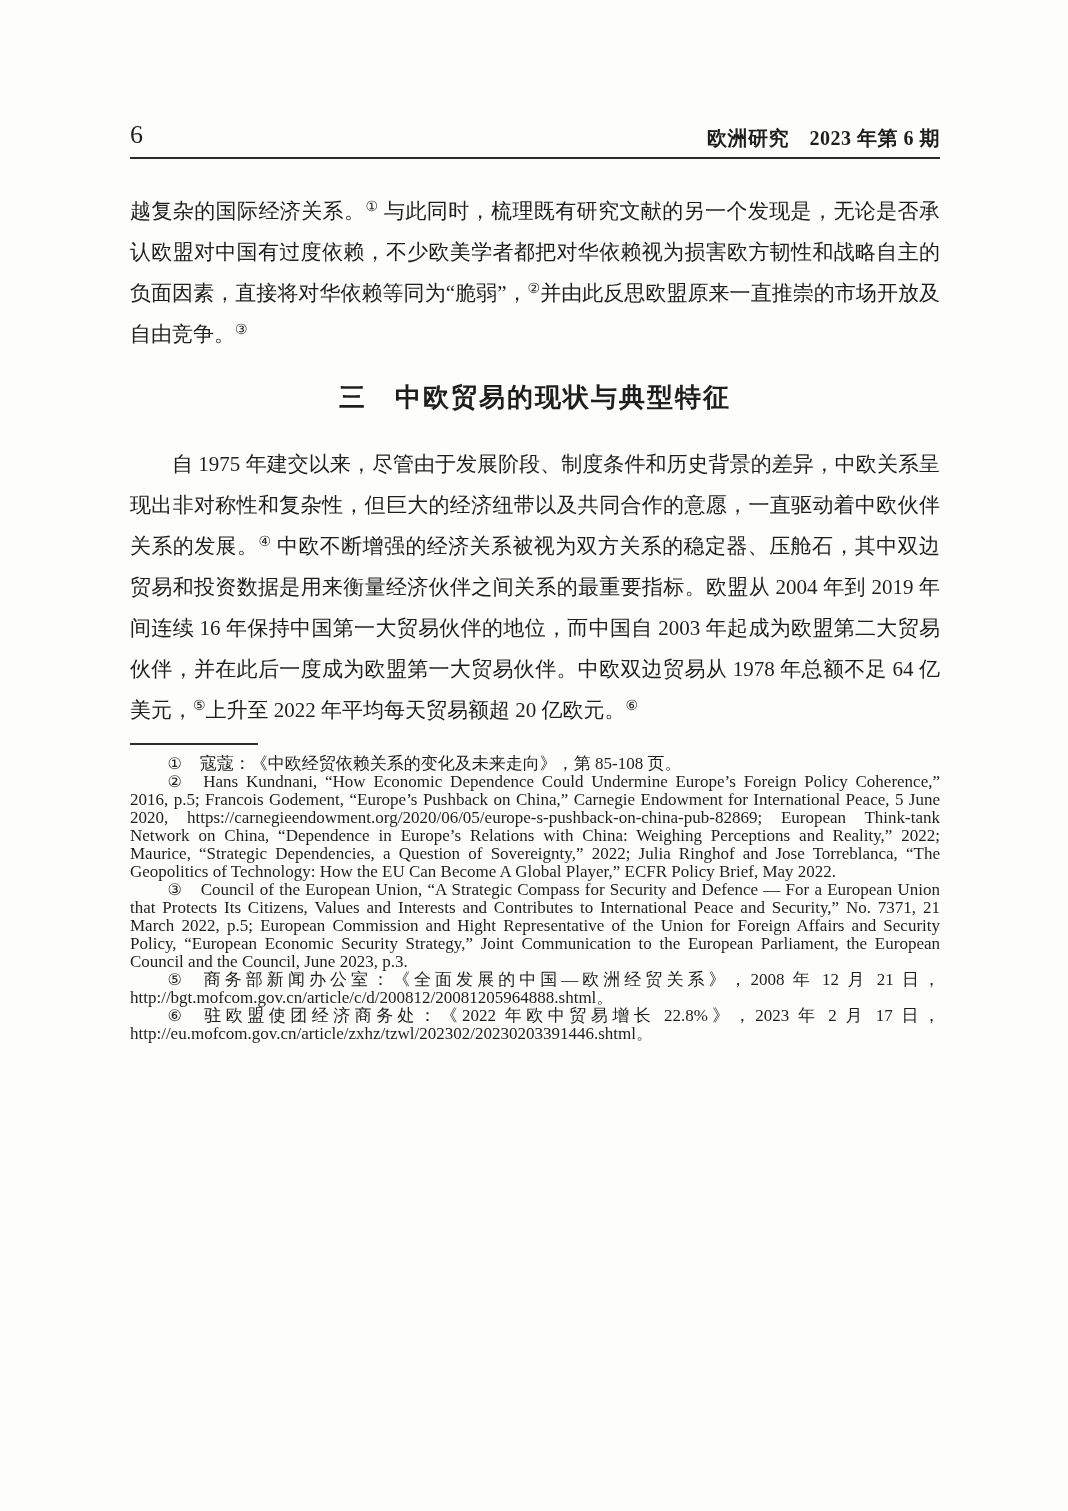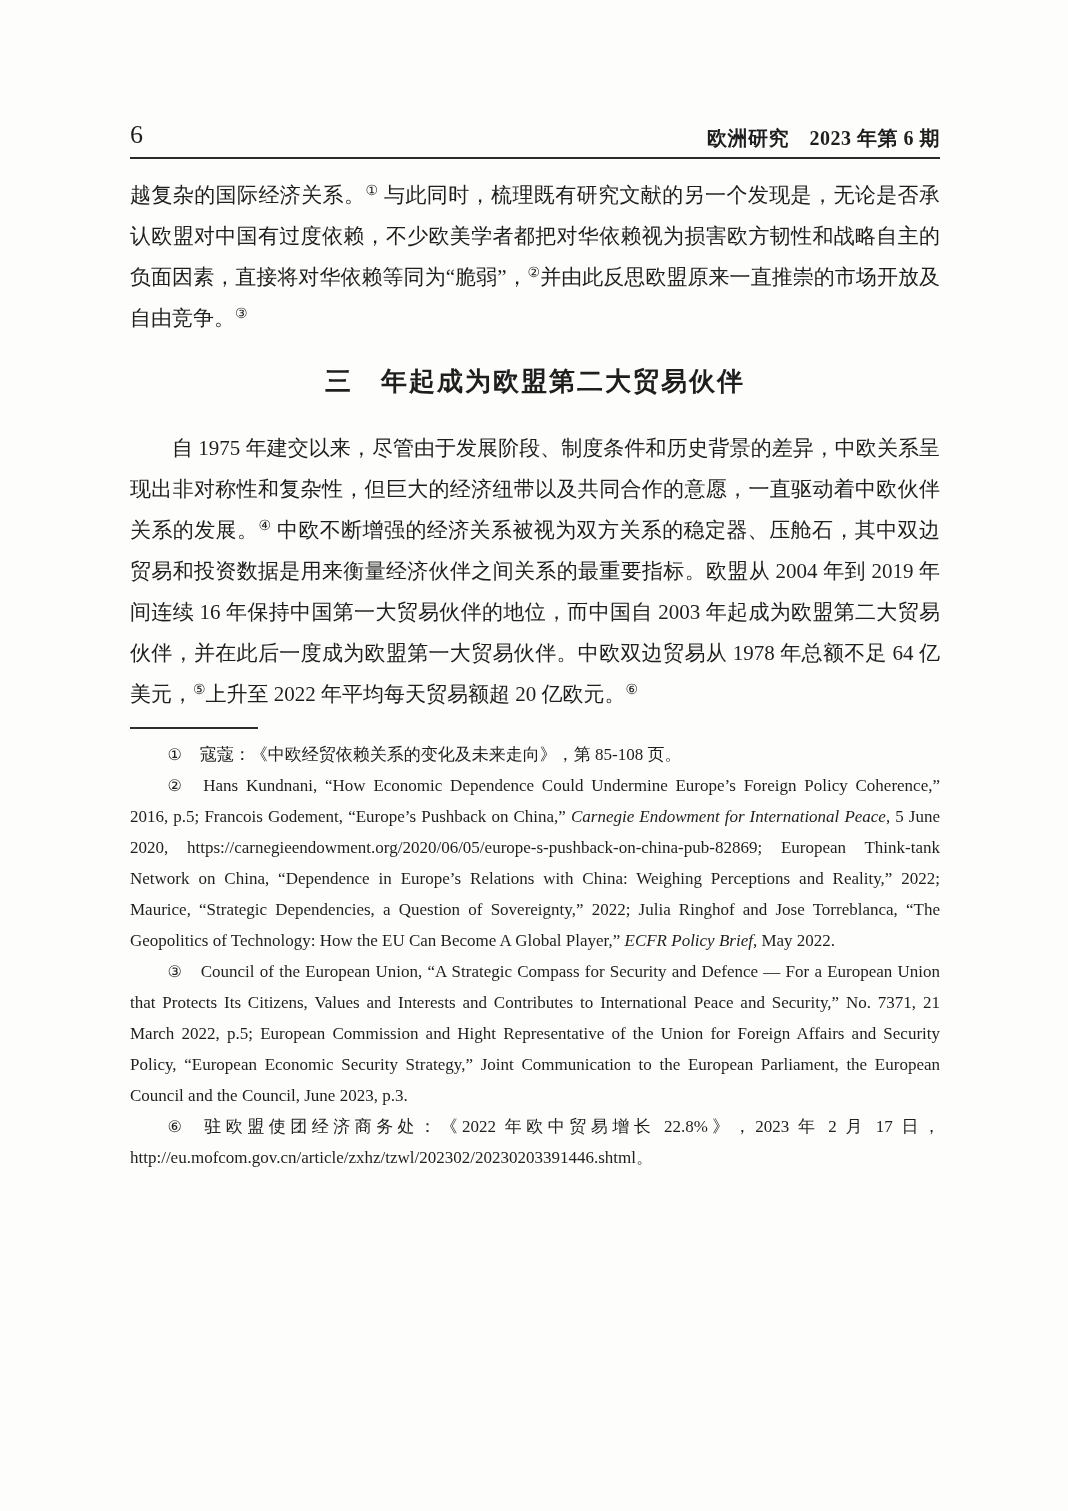--- a/index.html
+++ b/index.html
@@ -18,21 +18,21 @@
   }
   .page-header {
     display: flex; justify-content: space-between; align-items: flex-end;
     height: 30px;
   }
   .page-num { font-size: 26px; line-height: 1; }
   .journal  { font-size: 20px; line-height: 1; letter-spacing: 0.5px; font-weight: bold; }
   .header-rule { margin-top: 9px; border-top: 2px solid #2a2a2a; }
 
   .body-text {
-    margin-top: 16px;
+    margin-top: 32px;
     font-size: 21px;
     line-height: 41px;
     text-align: justify;
     text-justify: inter-ideograph;
   }
   .para { margin: 0; }
   .para.indent { text-indent: 2em; }
   sup.fnref { font-size: 14px; line-height: 0; vertical-align: 7px; }
 
   .sec-heading {
@@ -40,43 +40,44 @@
     font-size: 26px; font-weight: 700;
     text-align: center;
     letter-spacing: 2px;
     margin: 22px 0 26px;
     text-indent: 0;
   }
 
   .fn-sep { width: 128px; border-top: 2px solid #2e2e2e; margin: 12px 0 10px; }
   .footnotes {
     font-size: 17px;
-    line-height: 31px;
+    line-height: 18px;
     text-align: justify;
   }
   .footnote { margin: 0; text-indent: 2.2em; }
   .fn-marker { margin-right: 18px; font-size: 16px; }
-  .it { font-style: italic; }
+  .it { }
 </style>
 </head>
 <body>
 
 <div class="page">
   <header class="page-header">
     <span class="page-num">6</span>
     <span class="journal">欧洲研究　2023 年第 6 期</span>
   </header>
   <div class="header-rule"></div>
 
   <main class="body-text" id="body-blocks">
       <p class="para"><span>越复杂的国际经济关系。</span><sup class="fnref">①</sup><span> 与此同时，梳理既有研究文献的另一个发现是，无论是否承认欧盟对中国有过度依赖，不少欧美学者都把对华依赖视为损害欧方韧性和战略自主的负面因素，直接将对华依赖等同为“脆弱”，</span><sup class="fnref">②</sup><span>并由此反思欧盟原来一直推崇的市场开放及自由竞争。</span><sup class="fnref">③</sup></p>
-      <h2 class="sec-heading">三　年起成为欧盟第二大贸易伙伴</h2>
+      <h2 class="sec-heading">三　中欧贸易的现状与典型特征</h2>
       <p class="para indent"><span>自 1975 年建交以来，尽管由于发展阶段、制度条件和历史背景的差异，中欧关系呈现出非对称性和复杂性，但巨大的经济纽带以及共同合作的意愿，一直驱动着中欧伙伴关系的发展。</span><sup class="fnref">④</sup><span> 中欧不断增强的经济关系被视为双方关系的稳定器、压舱石，其中双边贸易和投资数据是用来衡量经济伙伴之间关系的最重要指标。欧盟从 2004 年到 2019 年间连续 16 年保持中国第一大贸易伙伴的地位，而中国自 2003 年起成为欧盟第二大贸易伙伴，并在此后一度成为欧盟第一大贸易伙伴。中欧双边贸易从 1978 年总额不足 64 亿美元，</span><sup class="fnref">⑤</sup><span>上升至 2022 年平均每天贸易额超 20 亿欧元。</span><sup class="fnref">⑥</sup></p>
     </main>
 
   <div class="fn-sep"></div>
   <section class="footnotes" id="footnotes">
       <p class="footnote"><span class="fn-marker">①</span><span>寇蔻：《中欧经贸依赖关系的变化及未来走向》，第 85-108 页。</span></p>
       <p class="footnote"><span class="fn-marker">②</span><span>Hans Kundnani, “How Economic Dependence Could Undermine Europe’s Foreign Policy Coherence,” 2016, p.5; Francois Godement, “Europe’s Pushback on China,” </span><span class="it">Carnegie Endowment for International Peace</span><span>, 5 June 2020, https://carnegieendowment.org/2020/06/05/europe-s-pushback-on-china-pub-82869; European Think-tank Network on China, “Dependence in Europe’s Relations with China: Weighing Perceptions and Reality,” 2022; Maurice, “Strategic Dependencies, a Question of Sovereignty,” 2022; Julia Ringhof and Jose Torreblanca, “The Geopolitics of Technology: How the EU Can Become A Global Player,” </span><span class="it">ECFR Policy Brief</span><span>, May 2022.</span></p>
       <p class="footnote"><span class="fn-marker">③</span><span>Council of the European Union, “A Strategic Compass for Security and Defence — For a European Union that Protects Its Citizens, Values and Interests and Contributes to International Peace and Security,” No. 7371, 21 March 2022, p.5; European Commission and Hight Representative of the Union for Foreign Affairs and Security Policy, “European Economic Security Strategy,” Joint Communication to the European Parliament, the European Council and the Council, June 2023, p.3.</span></p>
+      <p class="footnote"><span class="fn-marker">⑤</span><span>商务部新闻办公室：《全面发展的中国—欧洲经贸关系》，2008 年 12 月 21 日，http://bgt.mofcom.gov.cn/article/c/d/200812/20081205964888.shtml。</span></p>
       <p class="footnote"><span class="fn-marker">⑥</span><span>驻欧盟使团经济商务处：《2022 年欧中贸易增长 22.8%》，2023 年 2 月 17 日，http://eu.mofcom.gov.cn/article/zxhz/tzwl/202302/20230203391446.shtml。</span></p>
     </section>
 </div>
 
 </body></html>

